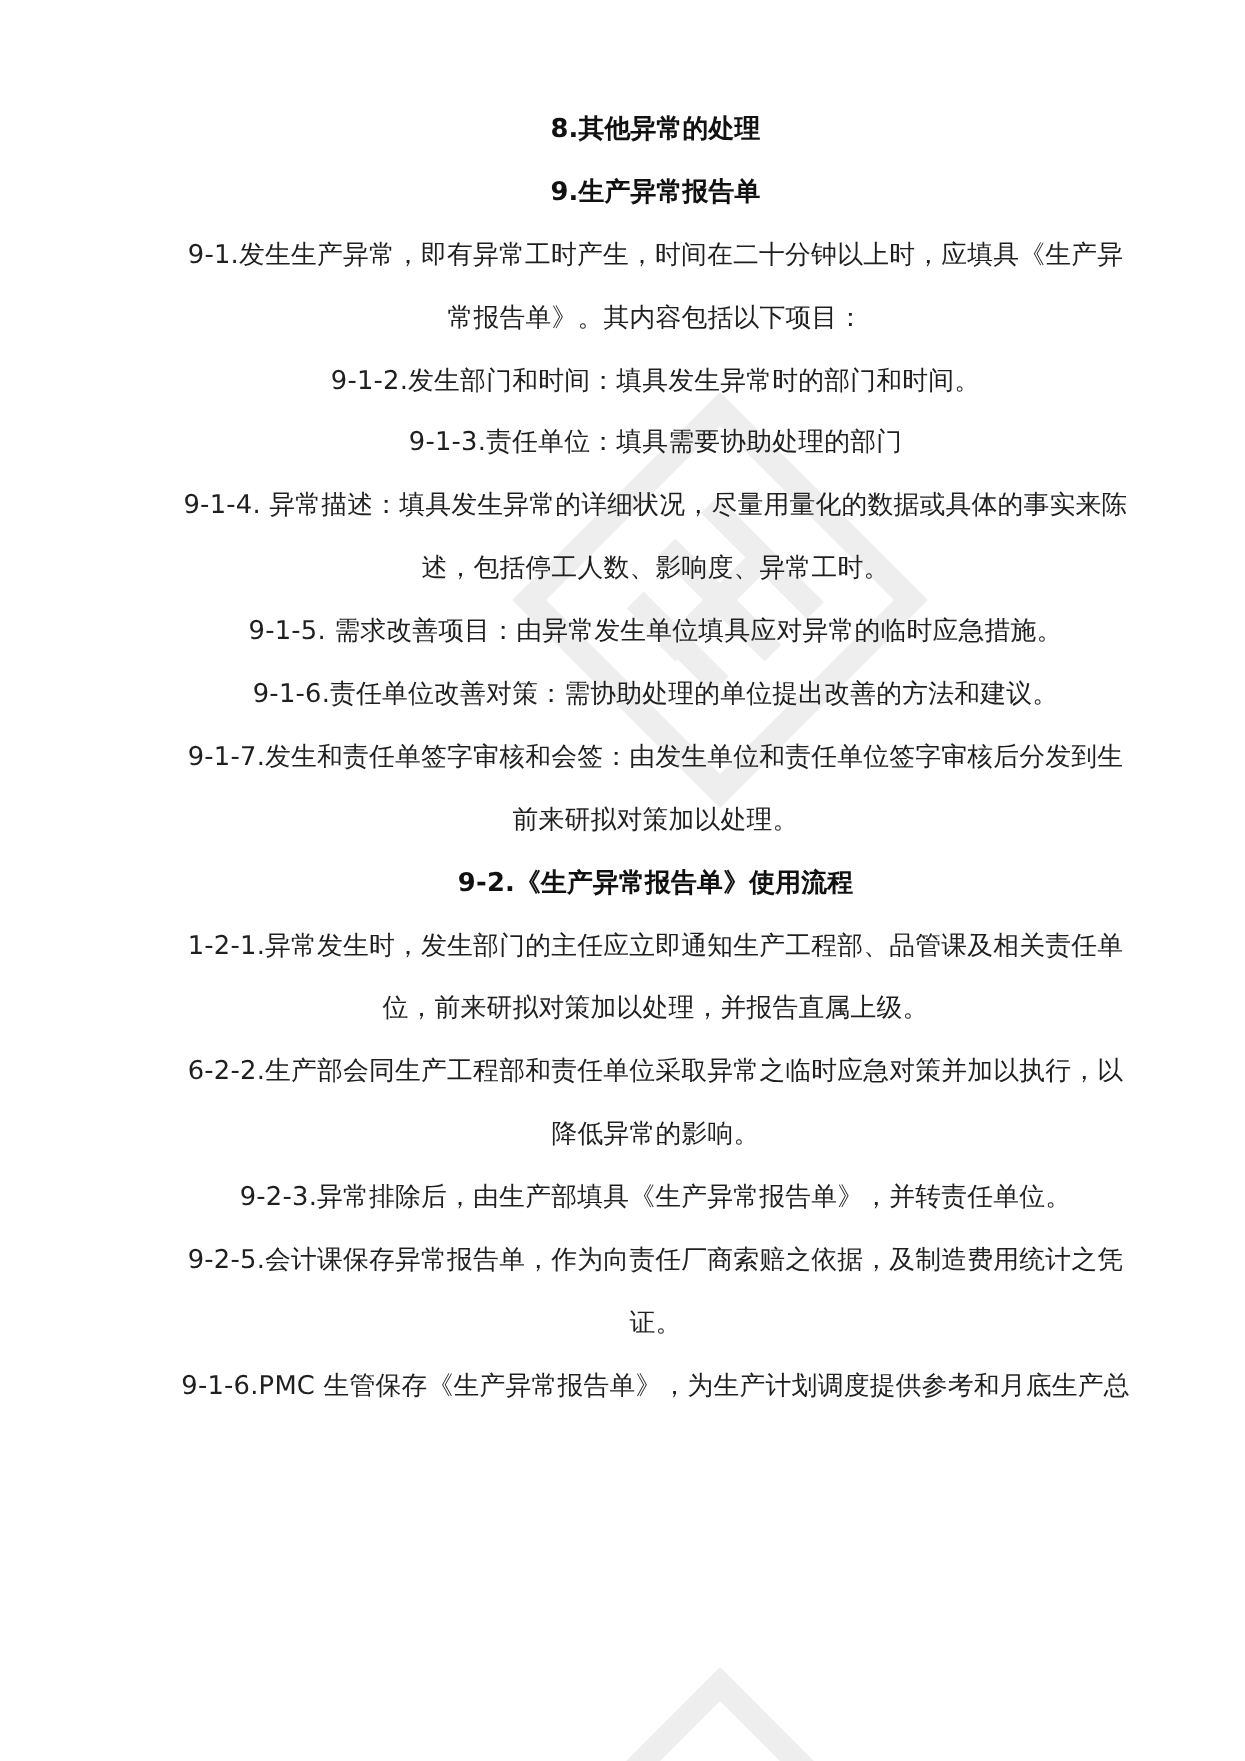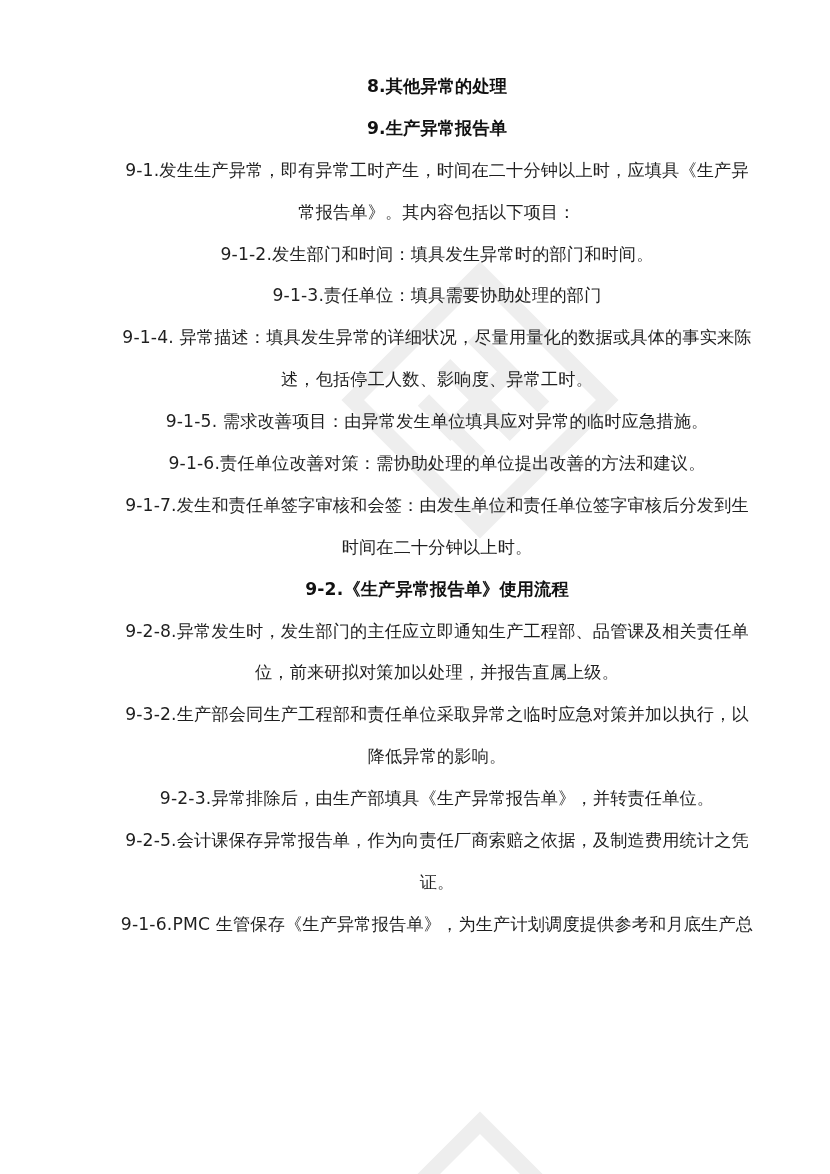--- a/index.html
+++ b/index.html
@@ -63,25 +63,25 @@
   <div class="line heading">9.生产异常报告单</div>
   <div class="line">9-1.发生生产异常，即有异常工时产生，时间在二十分钟以上时，应填具《生产异</div>
   <div class="line">常报告单》。其内容包括以下项目：</div>
   <div class="line">9-1-2.发生部门和时间：填具发生异常时的部门和时间。</div>
   <div class="line">9-1-3.责任单位：填具需要协助处理的部门</div>
   <div class="line">9-1-4. 异常描述：填具发生异常的详细状况，尽量用量化的数据或具体的事实来陈</div>
   <div class="line">述，包括停工人数、影响度、异常工时。</div>
   <div class="line">9-1-5. 需求改善项目：由异常发生单位填具应对异常的临时应急措施。</div>
   <div class="line">9-1-6.责任单位改善对策：需协助处理的单位提出改善的方法和建议。</div>
   <div class="line">9-1-7.发生和责任单签字审核和会签：由发生单位和责任单位签字审核后分发到生</div>
-  <div class="line">时间在二十分钟以上时。</div>
+  <div class="line">前来研拟对策加以处理。</div>
 
   <div class="line heading">9-2.《生产异常报告单》使用流程</div>
-  <div class="line">9-2-8.异常发生时，发生部门的主任应立即通知生产工程部、品管课及相关责任单</div>
+  <div class="line">1-2-1.异常发生时，发生部门的主任应立即通知生产工程部、品管课及相关责任单</div>
   <div class="line">位，前来研拟对策加以处理，并报告直属上级。</div>
-  <div class="line">9-3-2.生产部会同生产工程部和责任单位采取异常之临时应急对策并加以执行，以</div>
+  <div class="line">6-2-2.生产部会同生产工程部和责任单位采取异常之临时应急对策并加以执行，以</div>
   <div class="line">降低异常的影响。</div>
   <div class="line">9-2-3.异常排除后，由生产部填具《生产异常报告单》，并转责任单位。</div>
   <div class="line">9-2-5.会计课保存异常报告单，作为向责任厂商索赔之依据，及制造费用统计之凭</div>
   <div class="line">证。</div>
   <div class="line">9-1-6.PMC 生管保存《生产异常报告单》，为生产计划调度提供参考和月底生产总</div>
 
 </div>
 
 </body></html>

